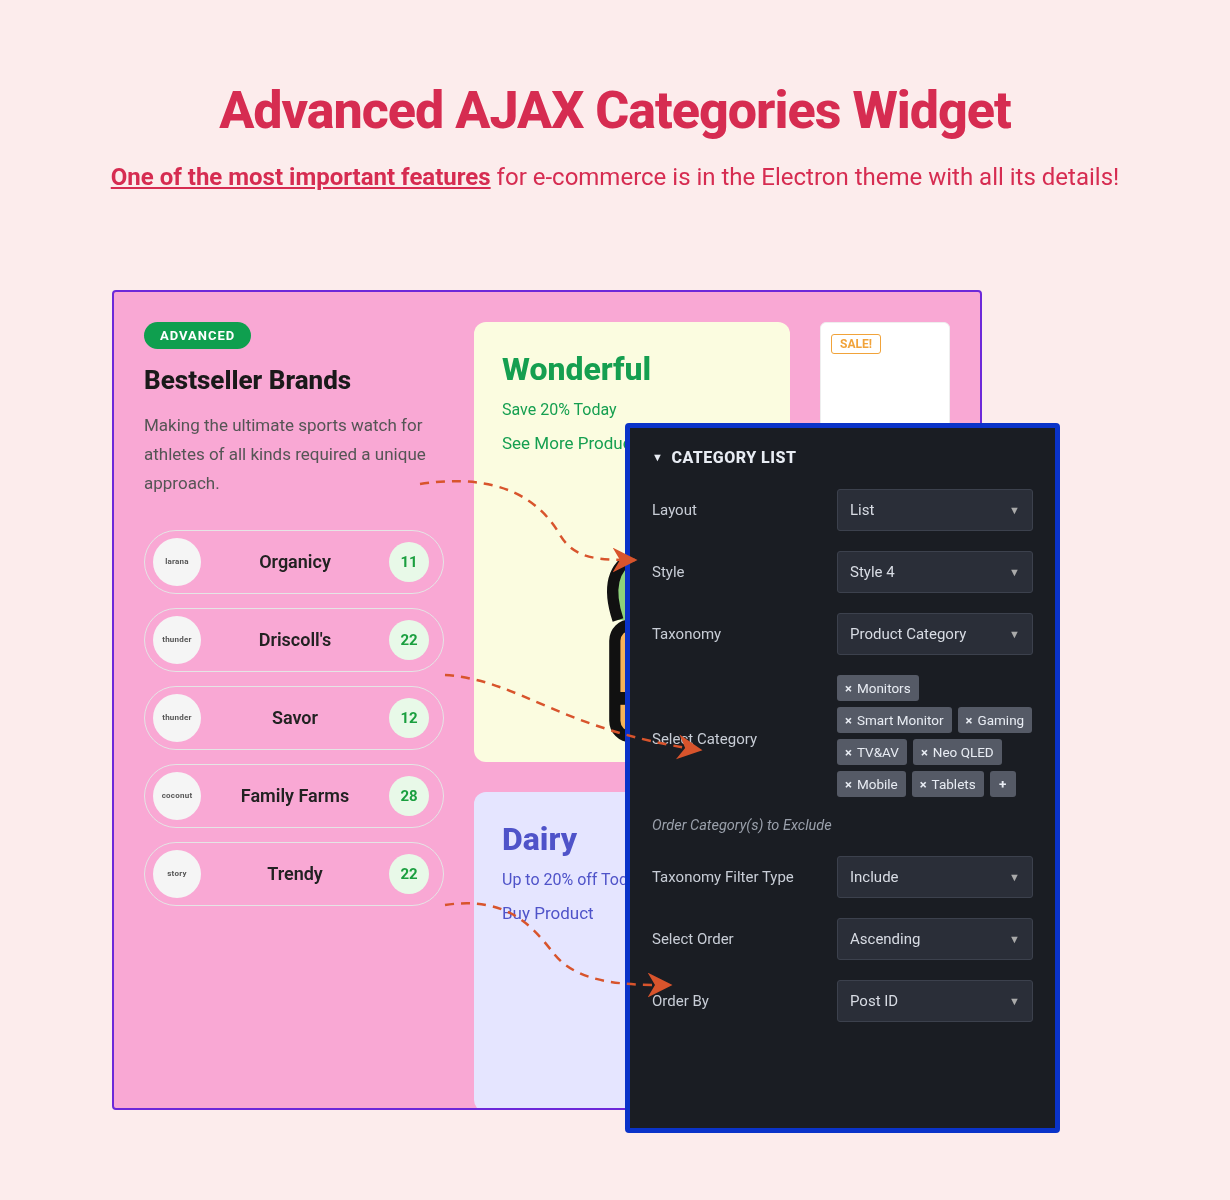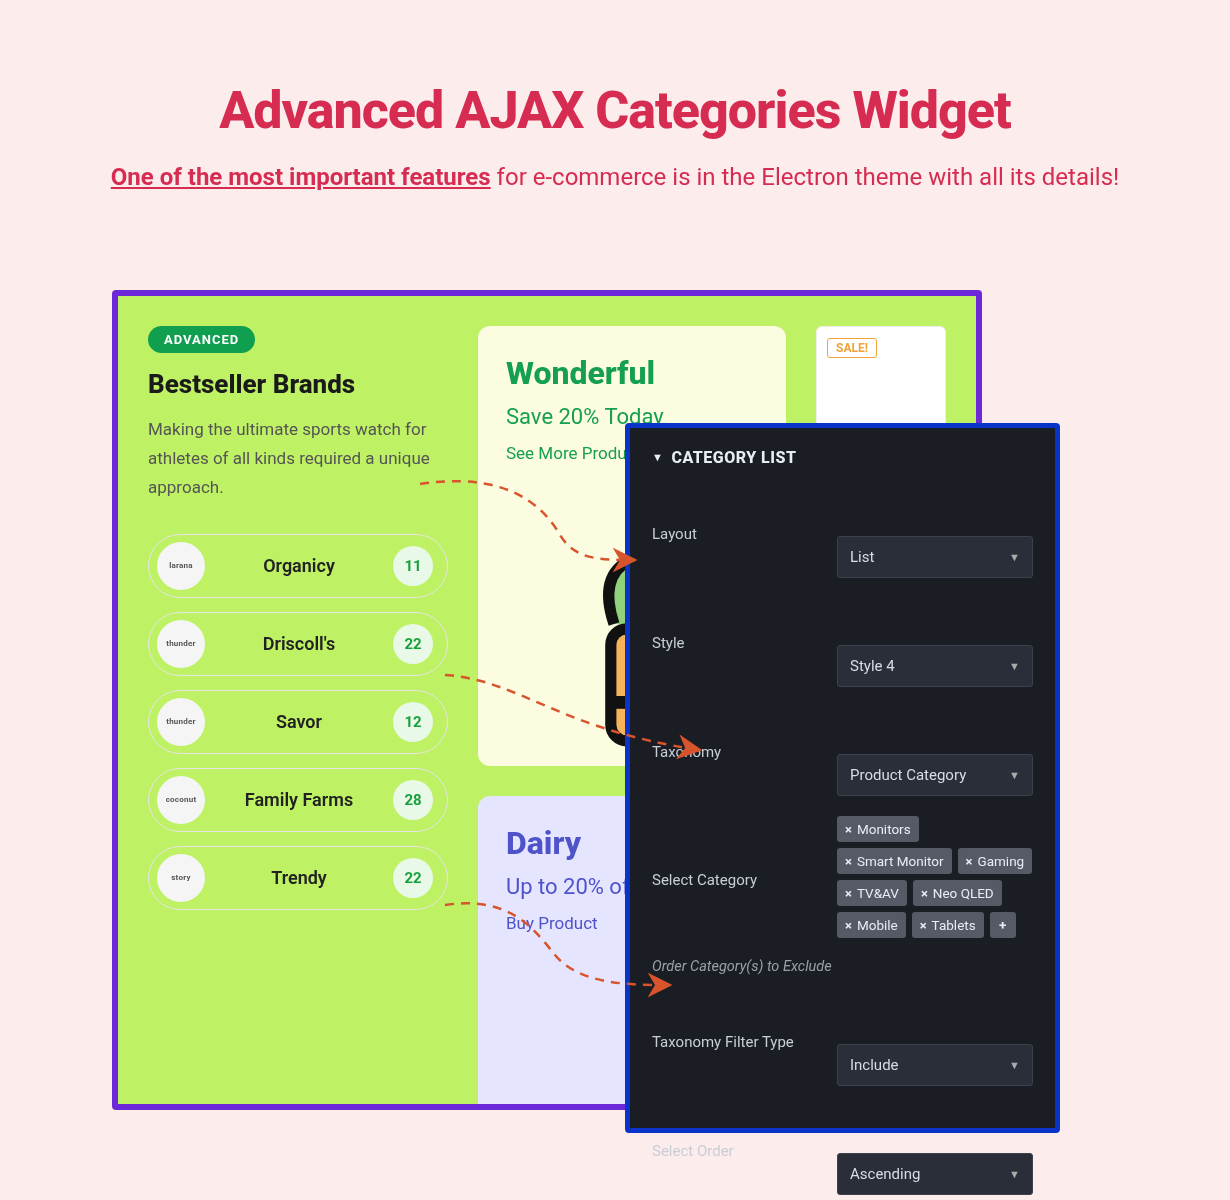--- a/index.html
+++ b/index.html
@@ -16,22 +16,22 @@
   .hero { text-align: center; padding: 80px 40px 30px 40px; }
   .hero-title { font-size: 52px; font-weight: 800; color: #d62c51; letter-spacing: -1px; }
   .hero-sub { font-size: 24px; color: #d62c51; margin-top: 18px; line-height: 1.55; }
   .hero-sub .u { font-weight: 700; text-decoration: underline; }
 
   
   .shot-main {
     position: absolute;
     left: 112px; top: 290px;
     width: 870px; height: 820px;
-    background: #bef264;
-    border: 6px solid #6d28d9;
+    background: #f9a8d4;
+    border: 2px solid #6d28d9;
     border-radius: 4px;
     overflow: hidden;
   }
   .shot-main-inner { padding: 30px; display: flex; gap: 30px; }
   .left-col { width: 300px; }
   .badge-adv { display:inline-block; background:#0f9f4f; color:#fff; border-radius:16px; padding:6px 16px; font-size:13px; font-weight:700; letter-spacing:1px; }
   .left-title { font-size:26px; font-weight:800; color:#1a1a1a; margin-top:16px; }
   .left-desc { font-size:17px; color:#555; margin-top:16px; line-height:1.7; }
   .brand-list { margin-top:32px; display:flex; flex-direction:column; gap:14px; }
   .brand-item { display:flex; align-items:center; gap:14px; border:1px solid #e5e5e5; border-radius:44px; padding:8px 14px 8px 8px; height:64px; }
@@ -39,21 +39,21 @@
   .brand-name { flex:1; text-align:center; font-size:18px; font-weight:600; color:#222; }
   .brand-count { width:40px; height:40px; border-radius:50%; background:#e8f9e8; color:#1a9f3f; font-weight:700; font-size:15px; display:flex; align-items:center; justify-content:center; }
 
   .mid-col { flex:1; display:flex; flex-direction:column; gap:30px; }
   .promo-card { border-radius:12px; padding:28px; position:relative; height:440px; }
   .promo-card.veg { background:#fbfce0; }
   .promo-card.dairy { background:#e5e5ff; }
   .promo-title { font-size:32px; font-weight:800; }
   .promo-card.veg .promo-title, .promo-card.veg .promo-line, .promo-card.veg .promo-link { color:#159f50; }
   .promo-card.dairy .promo-title, .promo-card.dairy .promo-line, .promo-card.dairy .promo-link { color:#4f53c9; }
-  .promo-line { margin-top:12px; font-size:22px; }
+  .promo-line { margin-top:12px; font-size:16px; }
   .promo-link { margin-top:14px; font-size:17px; display:inline-block; }
   .carrot { position:absolute; bottom:-10px; right:60px; width:160px; height:240px; }
   .right-col { width:130px; }
   .sale-card { border:1px solid #eee; border-radius:6px; padding:10px; height:240px; position:relative; background:#fff; }
   .sale-tag { border:1px solid #f1a33a; color:#f1a33a; font-size:12px; font-weight:700; padding:2px 8px; border-radius:3px; display:inline-block; }
   .sale-img { position:absolute; bottom:10px; right:-40px; width:120px; height:100px; background:radial-gradient(circle at 40% 30%, #f6c98a, #d88b3a); border-radius:50% 50% 45% 55%; }
 
   
   .panel-settings {
     position:absolute; left:625px; top:423px;
@@ -63,21 +63,21 @@
     border-radius:4px;
     color:#d0d4dc;
     padding:20px 22px;
     font-size:14px;
   }
   .panel-head { display:flex; align-items:center; gap:8px; font-weight:800; font-size:16px; color:#e8ecf3; letter-spacing:0.5px; margin-bottom:22px; }
   .panel-head .caret { font-size:11px; }
   .field-row { display:flex; align-items:center; margin-bottom:20px; gap:10px; }
   .field-row.top { align-items:flex-start; }
   .field-label { width:175px; font-size:15px; color:#c8cdd6; flex-shrink:0; }
-  .select-box { flex:1; background:#2a2e38; border:1px solid #3c414d; border-radius:3px; height:42px; display:flex; align-items:center; justify-content:space-between; padding:0 12px; font-size:15px; color:#d8dce4;margin-top:47px; }
+  .select-box { flex:1; background:#2a2e38; border:1px solid #3c414d; border-radius:3px; height:42px; display:flex; align-items:center; justify-content:space-between; padding:0 12px; font-size:15px; color:#d8dce4; }
   .select-box .chev { font-size:11px; color:#aaa; }
   .tag-wrap { flex:1; display:flex; flex-wrap:wrap; gap:6px; }
   .tag { background:#555a66; color:#e8ecf3; border-radius:3px; padding:5px 8px; font-size:13.5px; display:inline-flex; align-items:center; gap:5px; font-family:inherit; }
   .tag .x { font-weight:700; font-size:13px; }
   .tag.add { width:26px; justify-content:center; font-weight:700; }
   .exclude-hint { font-style:italic; color:#9aa0ab; font-size:14.5px; margin:4px 0 22px 0; }
 
   
   svg.arrows { position:absolute; left:0; top:0; pointer-events:none; }
 </style>

